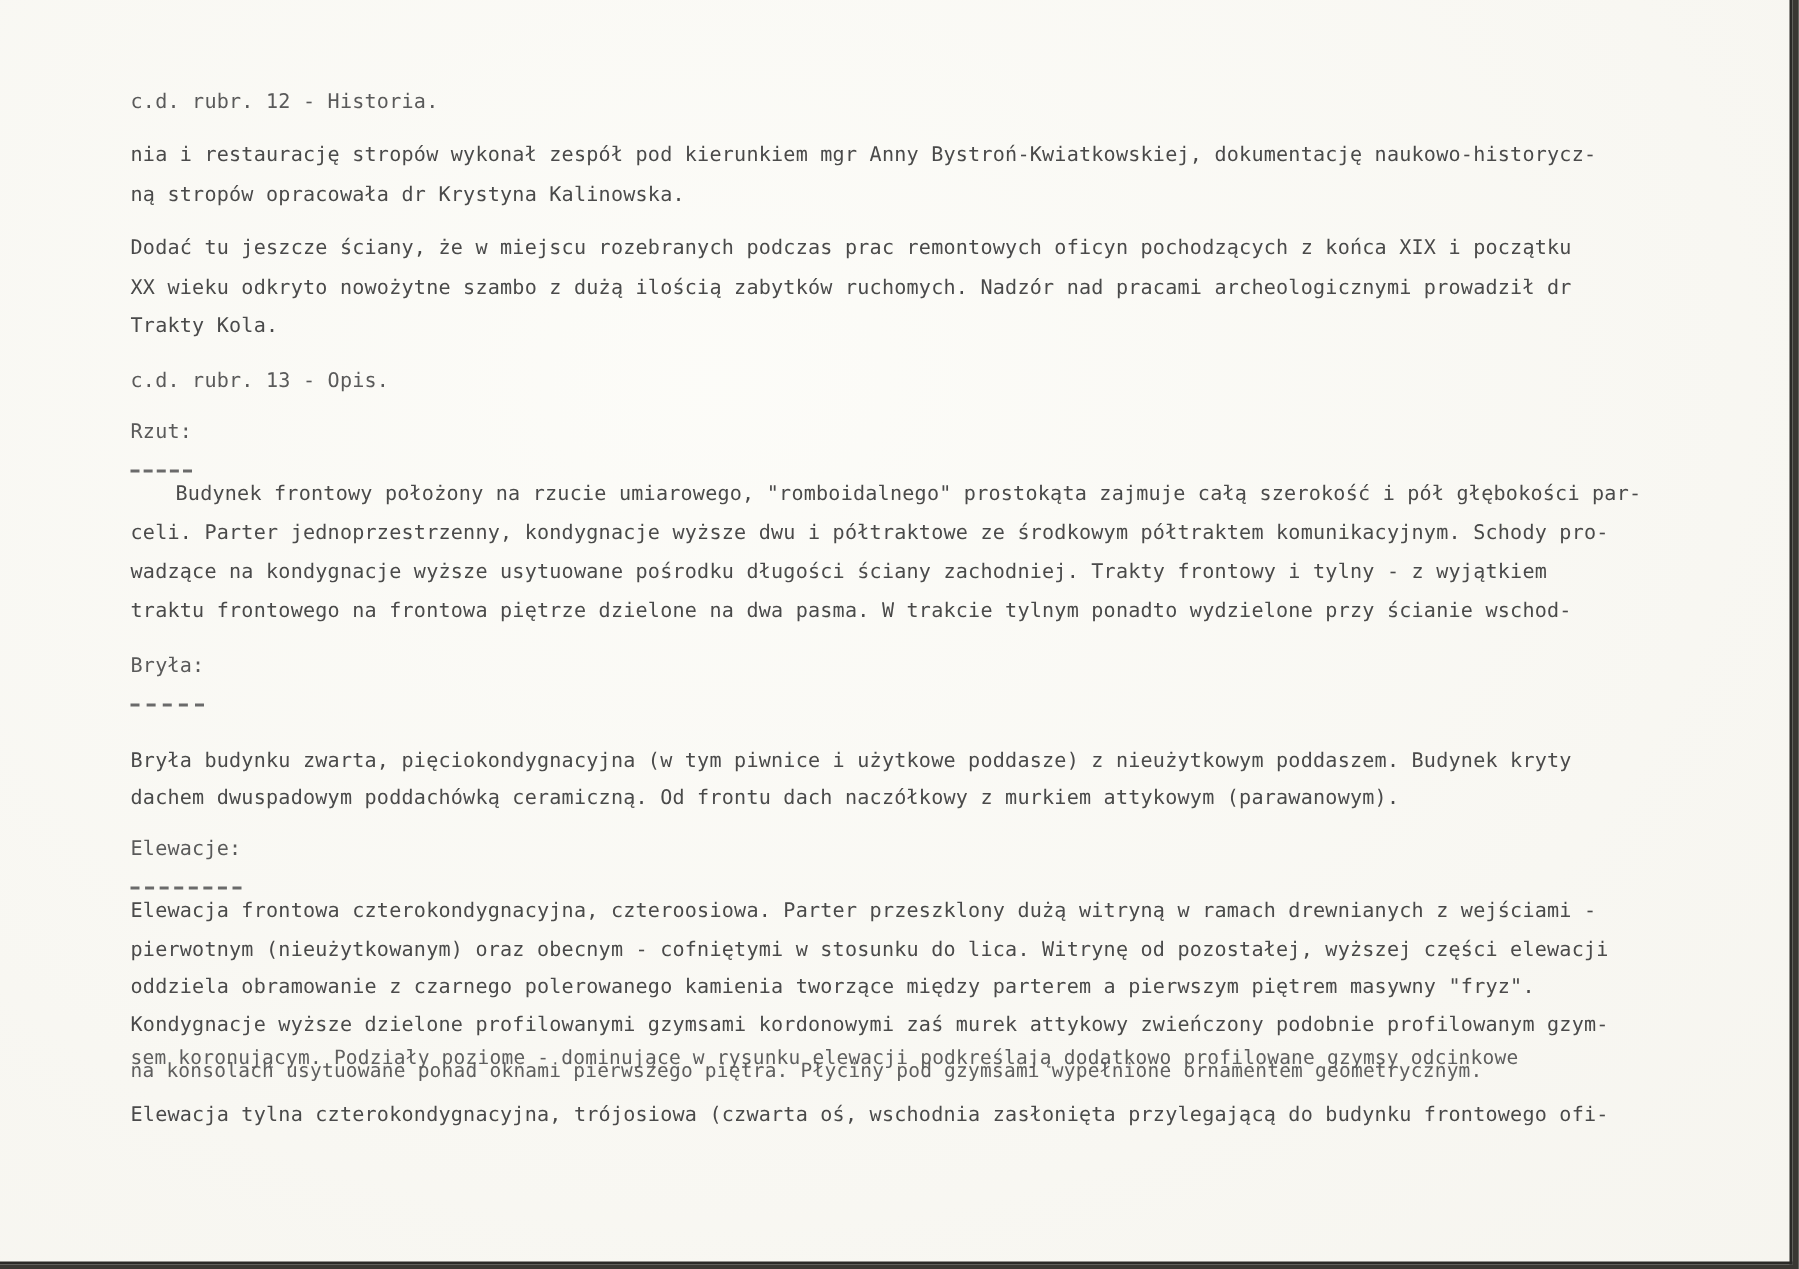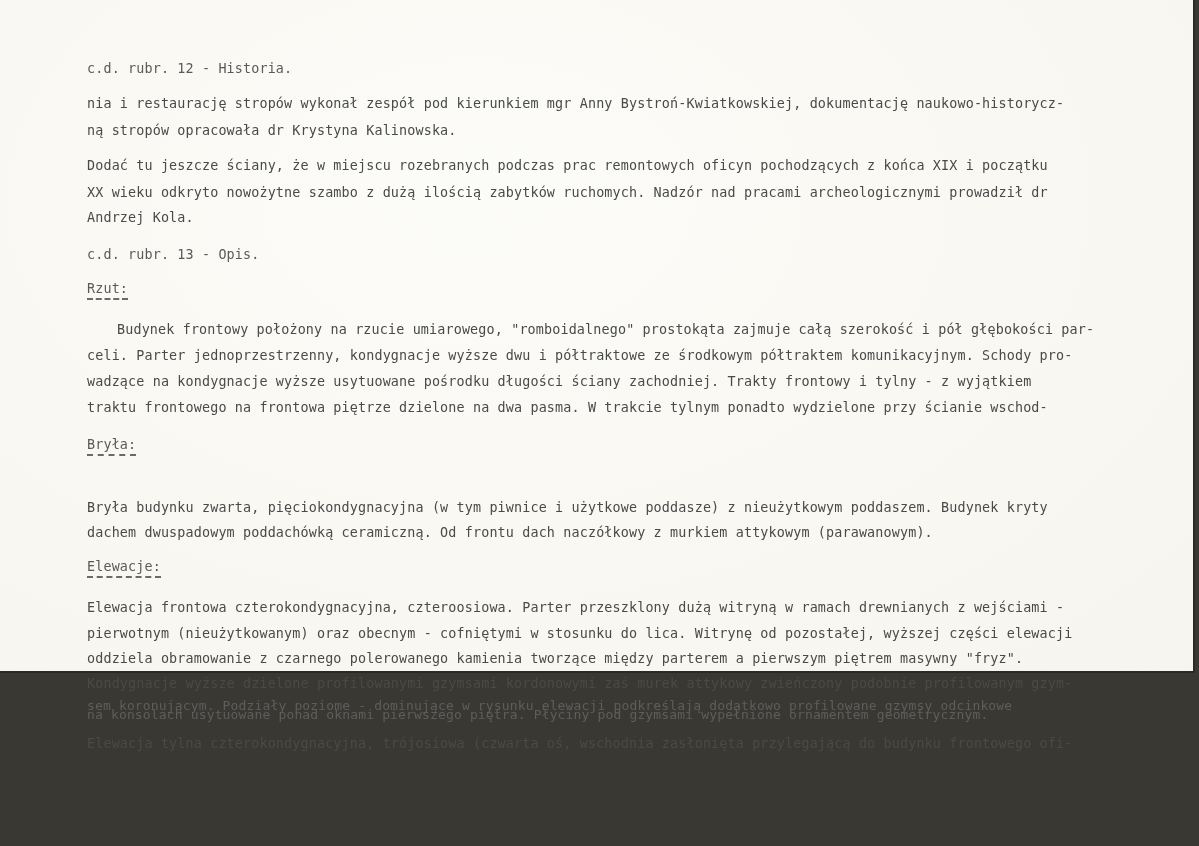--- a/index.html
+++ b/index.html
@@ -11,21 +11,21 @@
       width: 1199px;
       height: 846px;
       overflow: hidden;
       position: relative;
     }
     .page {
       position: absolute;
       left: 0;
       top: 0;
       width: 1195px;
-      height: 673px;
+      height: 843px;
       background: #f8f7f2;
       background-image: radial-gradient(ellipse at 40% 30%, rgba(255,255,252,0.6) 0%, rgba(240,238,230,0.25) 100%);
       border-right: 2px solid #2b2a27;
       border-bottom: 2px solid #2b2a27;
       box-sizing: border-box;
     }
     .line {
       position: absolute;
       left: 87px;
       font-family: "DejaVu Sans Mono", "Liberation Mono", monospace;
@@ -33,40 +33,40 @@
       letter-spacing: 0.15px;
       color: #4a4a4a;
       white-space: pre;
       line-height: 18px;
     }
     .heading {
       color: #5a5a5a;
     }
     .underline {
       border-bottom: 2px dashed #6a6a6a;
-      padding-bottom: 2px;
+      padding-bottom: 17px;
     }
     .overlap {
       color: #5e5e5e;
       font-size: 13px;
     }
   </style>
 </head>
 <body>
 
 <div class="page">
 
   <div class="line heading" style="top:60px;">c.d. rubr. 12 - Historia.</div>
 
   <div class="line" style="top:95px;">nia i restaurację stropów wykonał zespół pod kierunkiem mgr Anny Bystroń-Kwiatkowskiej, dokumentację naukowo-historycz-</div>
   <div class="line" style="top:122px;">ną stropów opracowała dr Krystyna Kalinowska.</div>
 
   <div class="line" style="top:157px;">Dodać tu jeszcze ściany, że w miejscu rozebranych podczas prac remontowych oficyn pochodzących z końca XIX i początku</div>
   <div class="line" style="top:184px;">XX wieku odkryto nowożytne szambo z dużą ilością zabytków ruchomych. Nadzór nad pracami archeologicznymi prowadził dr</div>
-  <div class="line" style="top:209px;">Andrzej Kola.</div>
+  <div class="line" style="top:209px;">Trakty Kola.</div>
 
   <div class="line heading" style="top:246px;">c.d. rubr. 13 - Opis.</div>
 
   <div class="line heading" style="top:280px;"><span class="underline">Rzut:</span></div>
 
   <div class="line" style="top:321px;margin-left:30px;">Budynek frontowy położony na rzucie umiarowego, "romboidalnego" prostokąta zajmuje całą szerokość i pół głębokości par-</div>
   <div class="line" style="top:347px;text-align:center;">celi. Parter jednoprzestrzenny, kondygnacje wyższe dwu i półtraktowe ze środkowym półtraktem komunikacyjnym. Schody pro-</div>
   <div class="line" style="top:373px;">wadzące na kondygnacje wyższe usytuowane pośrodku długości ściany zachodniej. Trakty frontowy i tylny - z wyjątkiem</div>
   <div class="line" style="top:399px;">traktu frontowego na frontowa piętrze dzielone na dwa pasma. W trakcie tylnym ponadto wydzielone przy ścianie wschod-</div>
 

